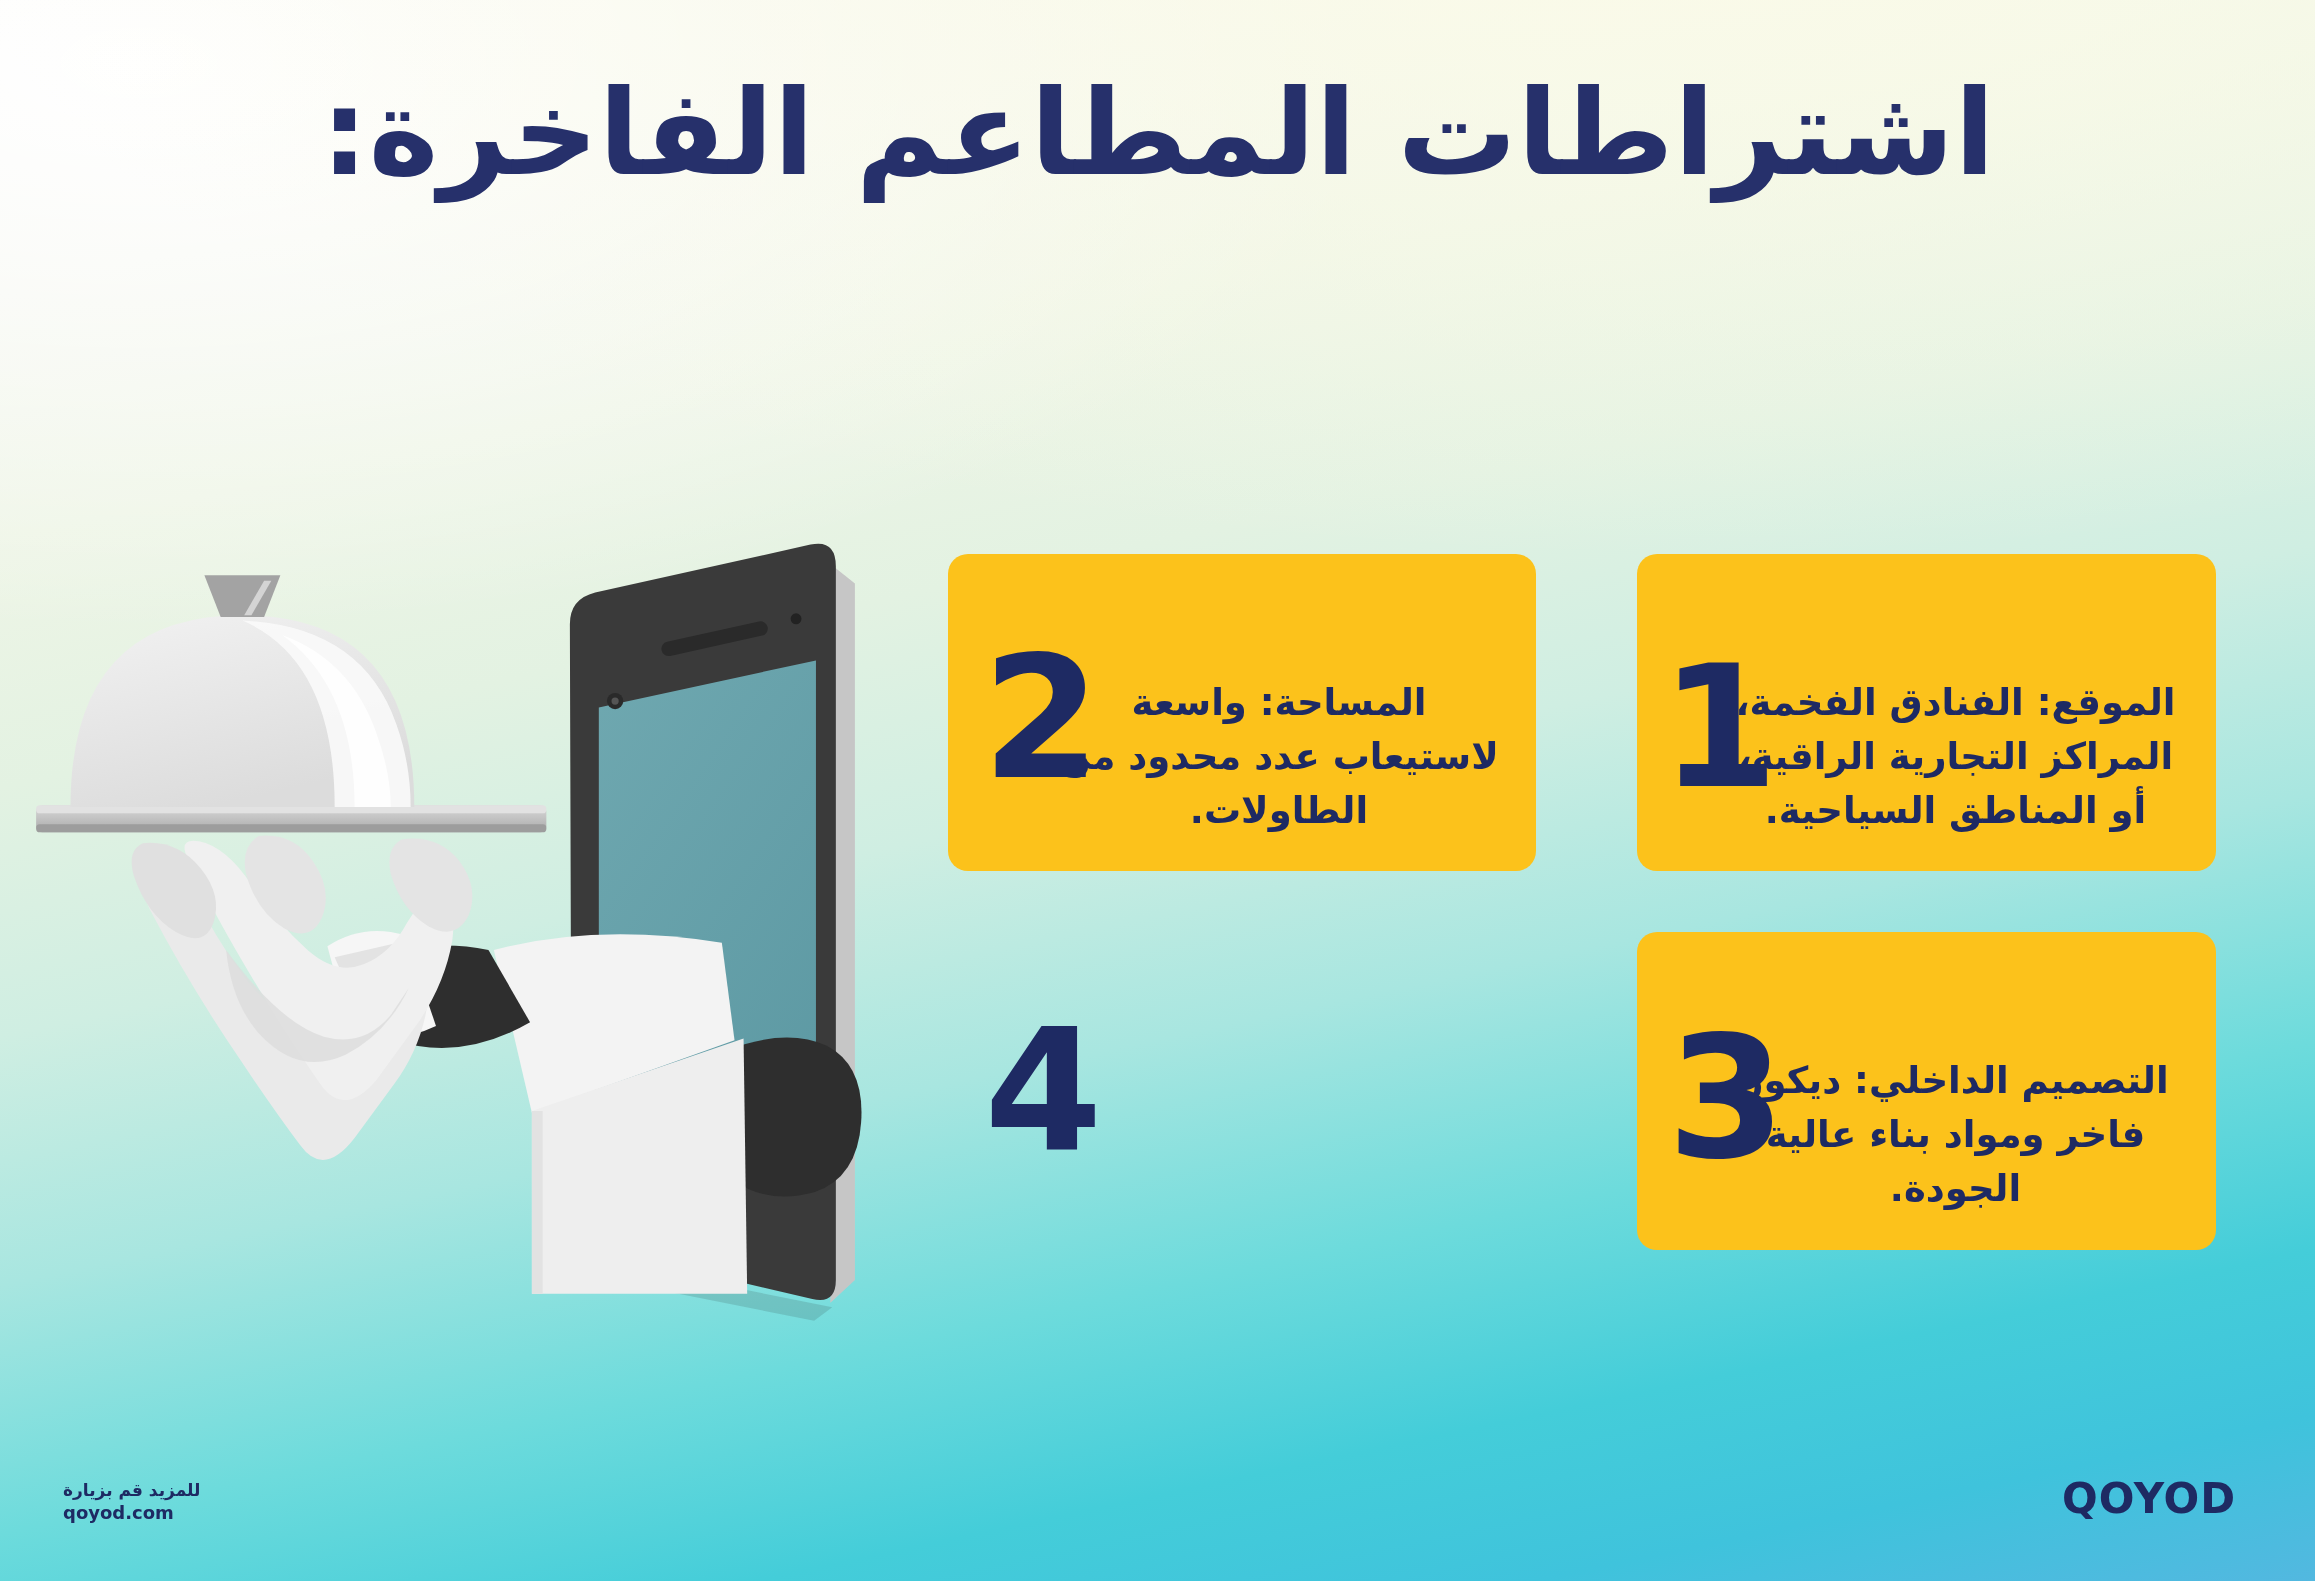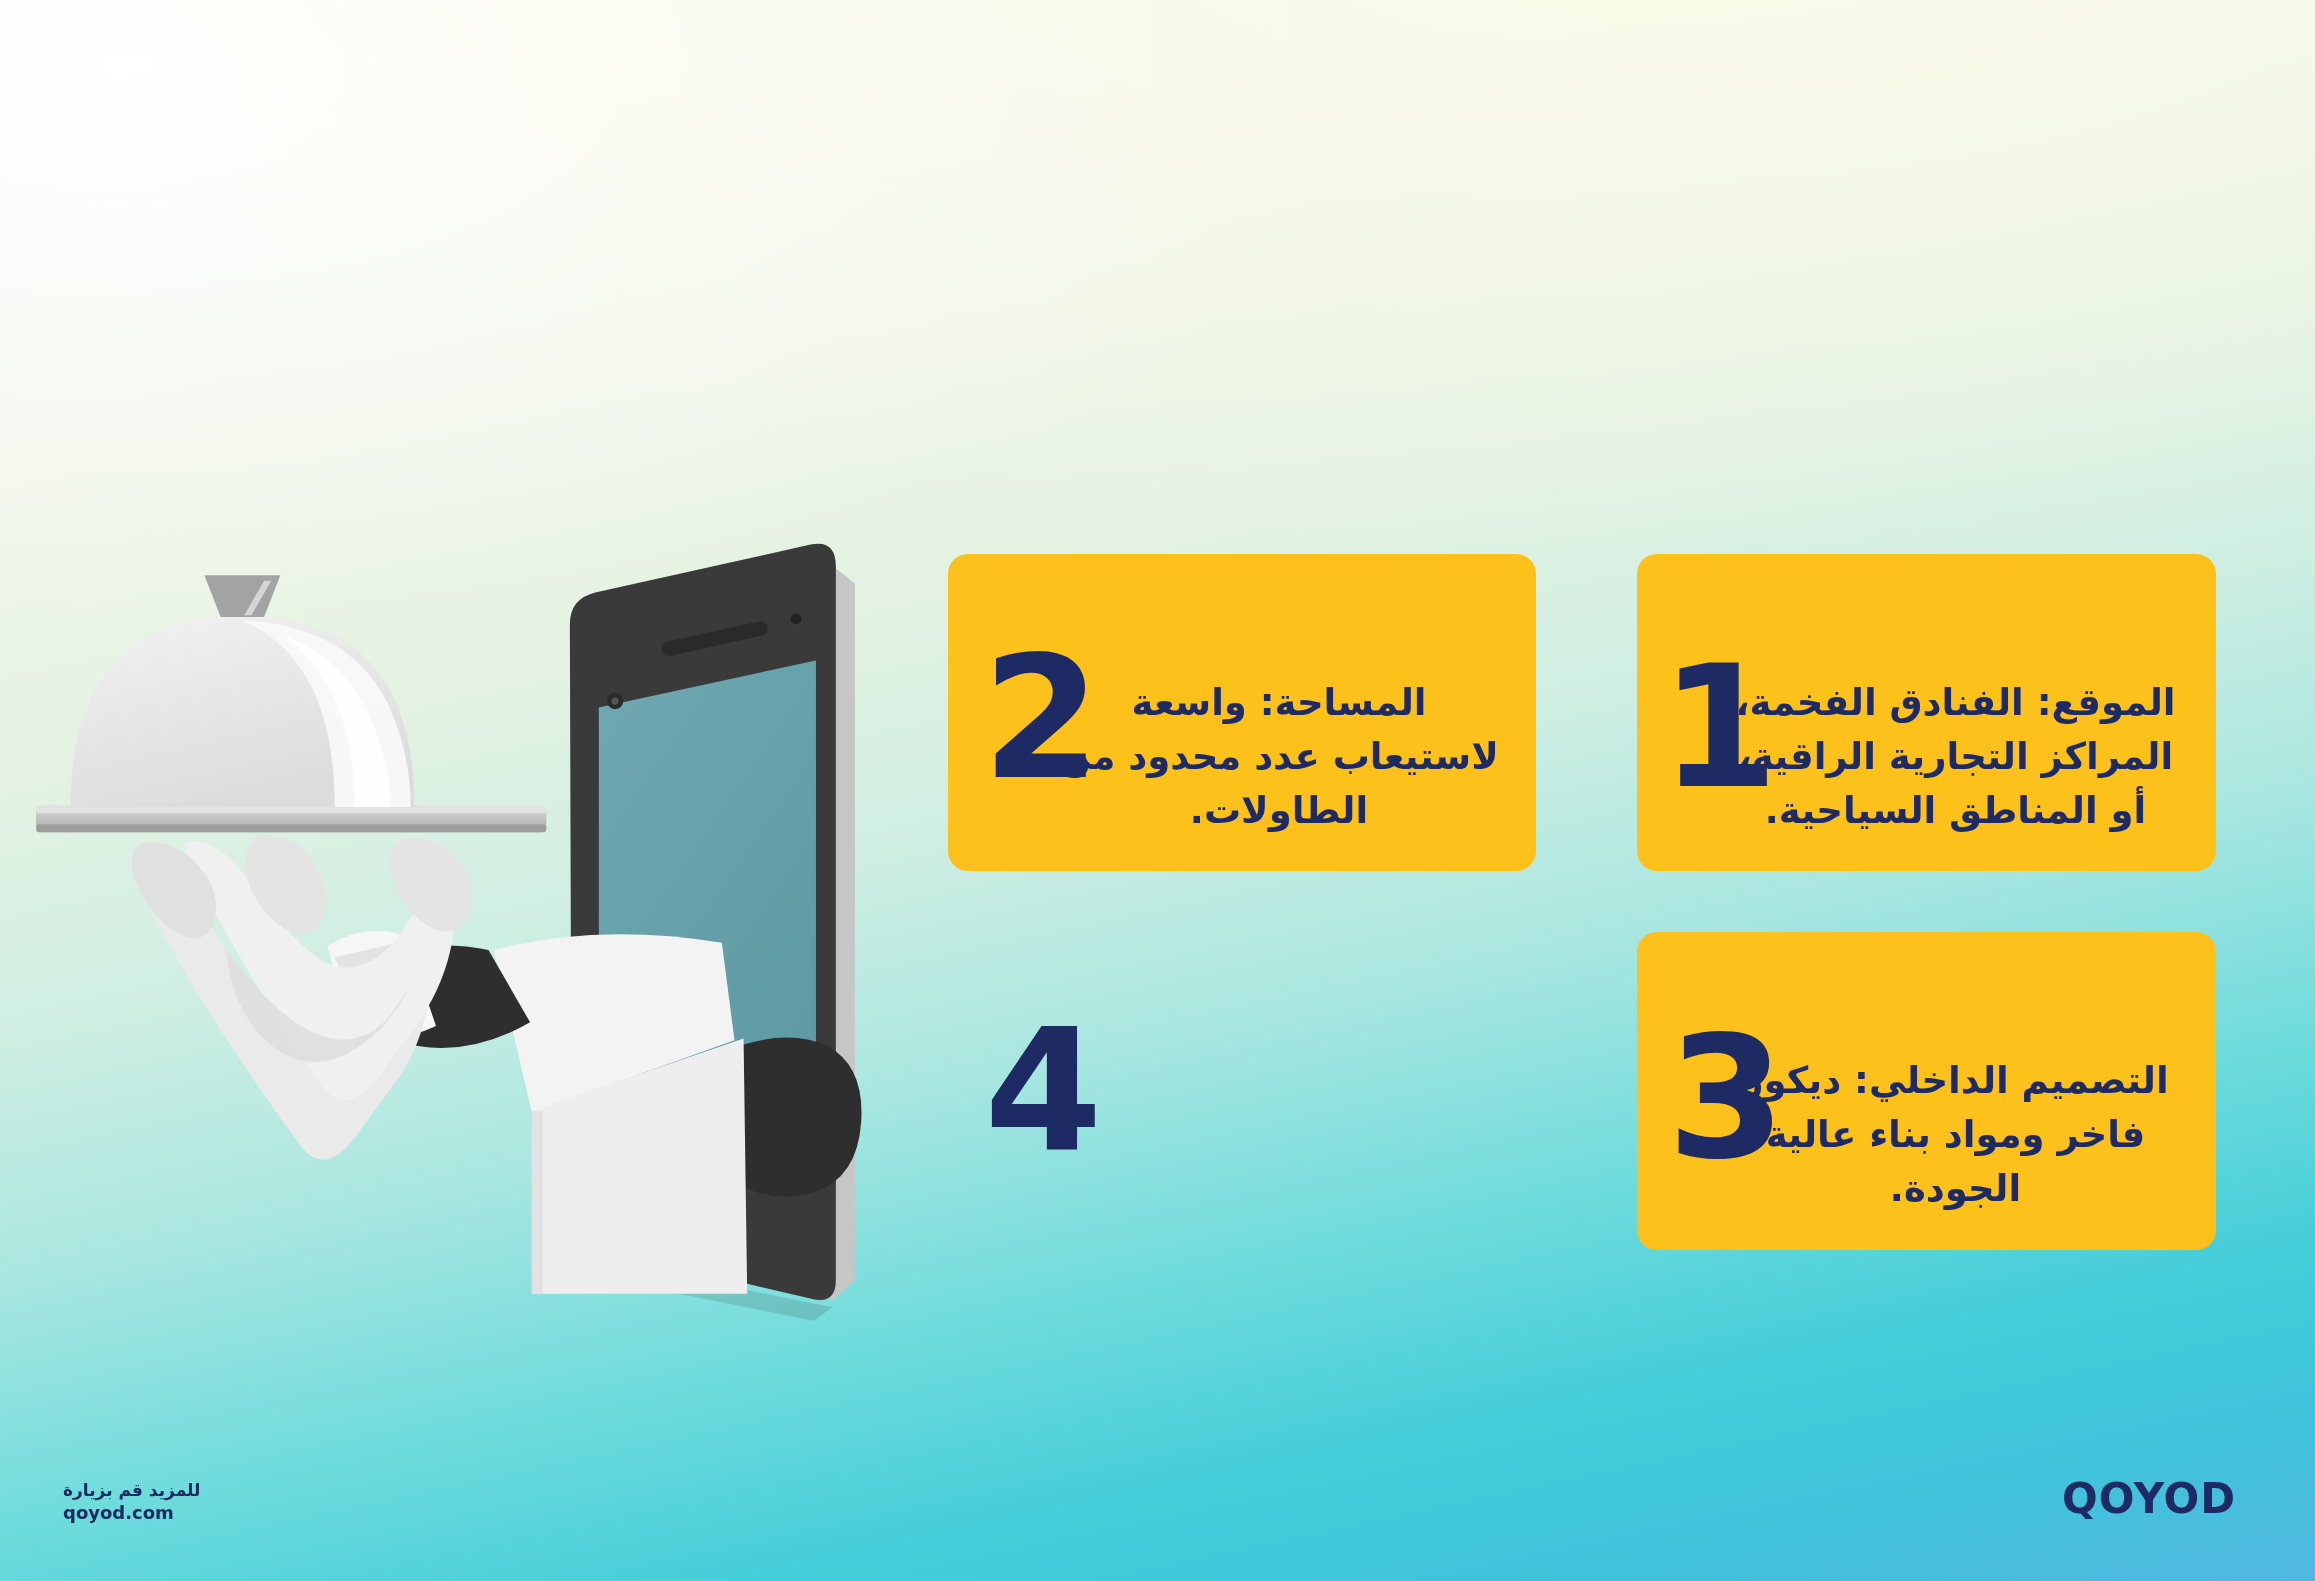--- a/index.html
+++ b/index.html
@@ -128,20 +128,21 @@
     letter-spacing: 0.9px;
     display: flex;
     align-items: center;
   }
 </style>
 </head>
 <body>
 
 <div id="canvas">
 
+  <div class="title">اشتراطات المطاعم الفاخرة:</div>
 
   <div class="illus">
     <svg viewBox="0 0 1020 1070" width="923" height="968" xmlns="http://www.w3.org/2000/svg">
       <defs>
         <linearGradient id="domeGrad" x1="0" y1="0" x2="0.4" y2="1">
           <stop offset="0%" stop-color="#f2f2f2"></stop>
           <stop offset="55%" stop-color="#e6e6e6"></stop>
           <stop offset="100%" stop-color="#dcdcdc"></stop>
         </linearGradient>
         <linearGradient id="trayGrad" x1="0" y1="0" x2="0" y2="1">

